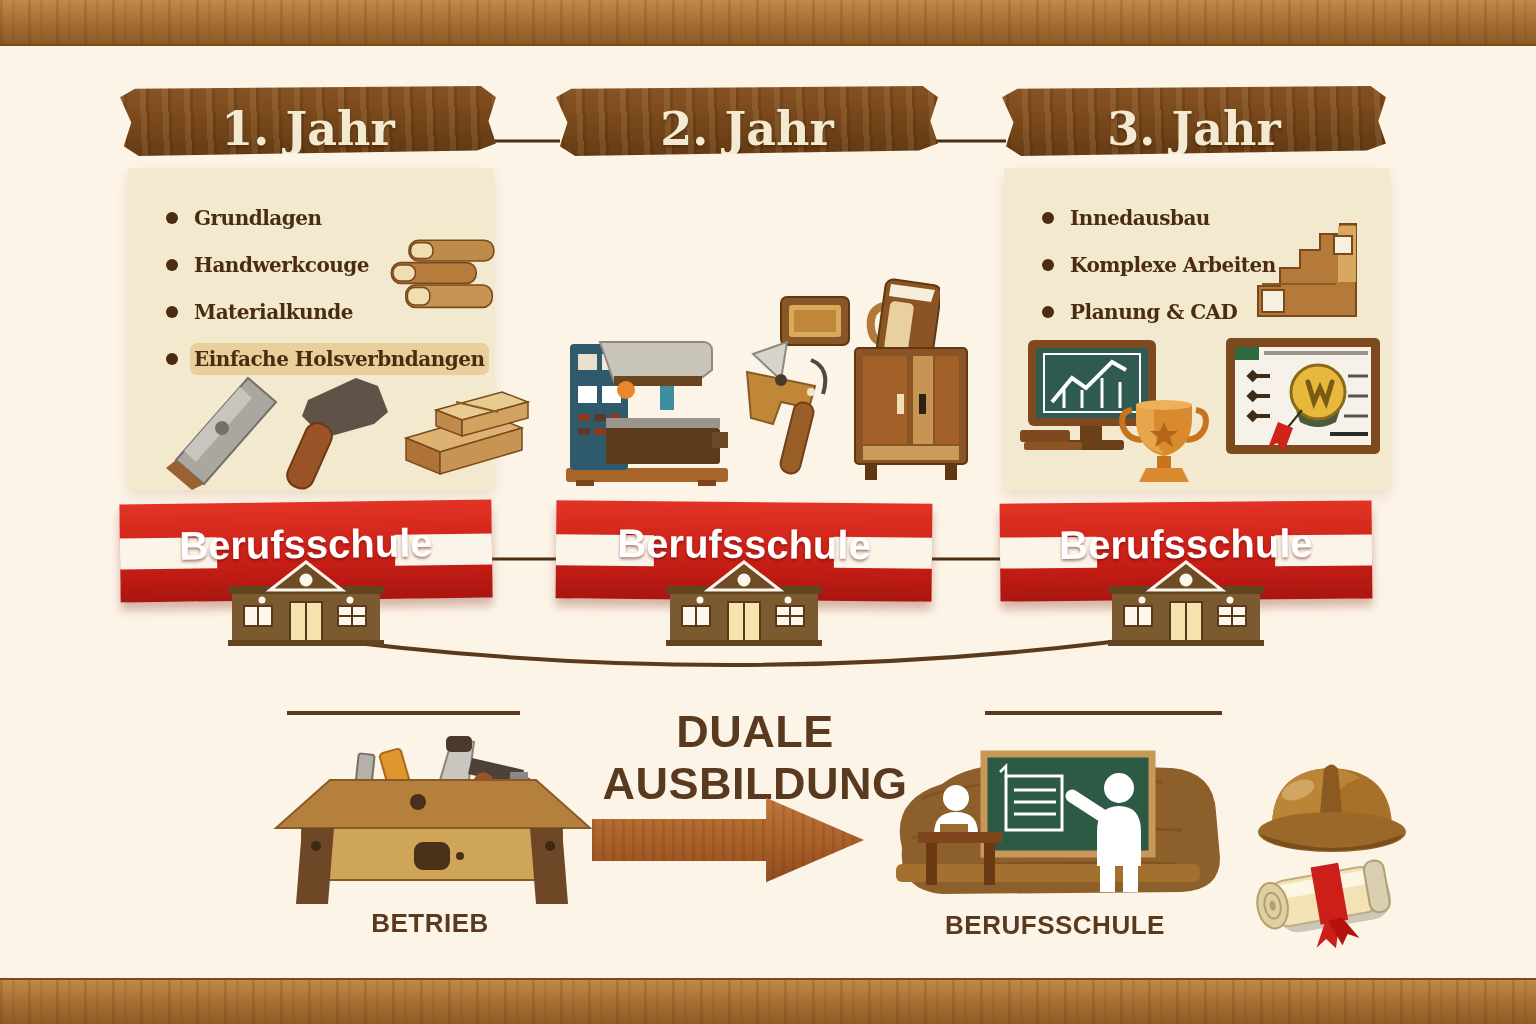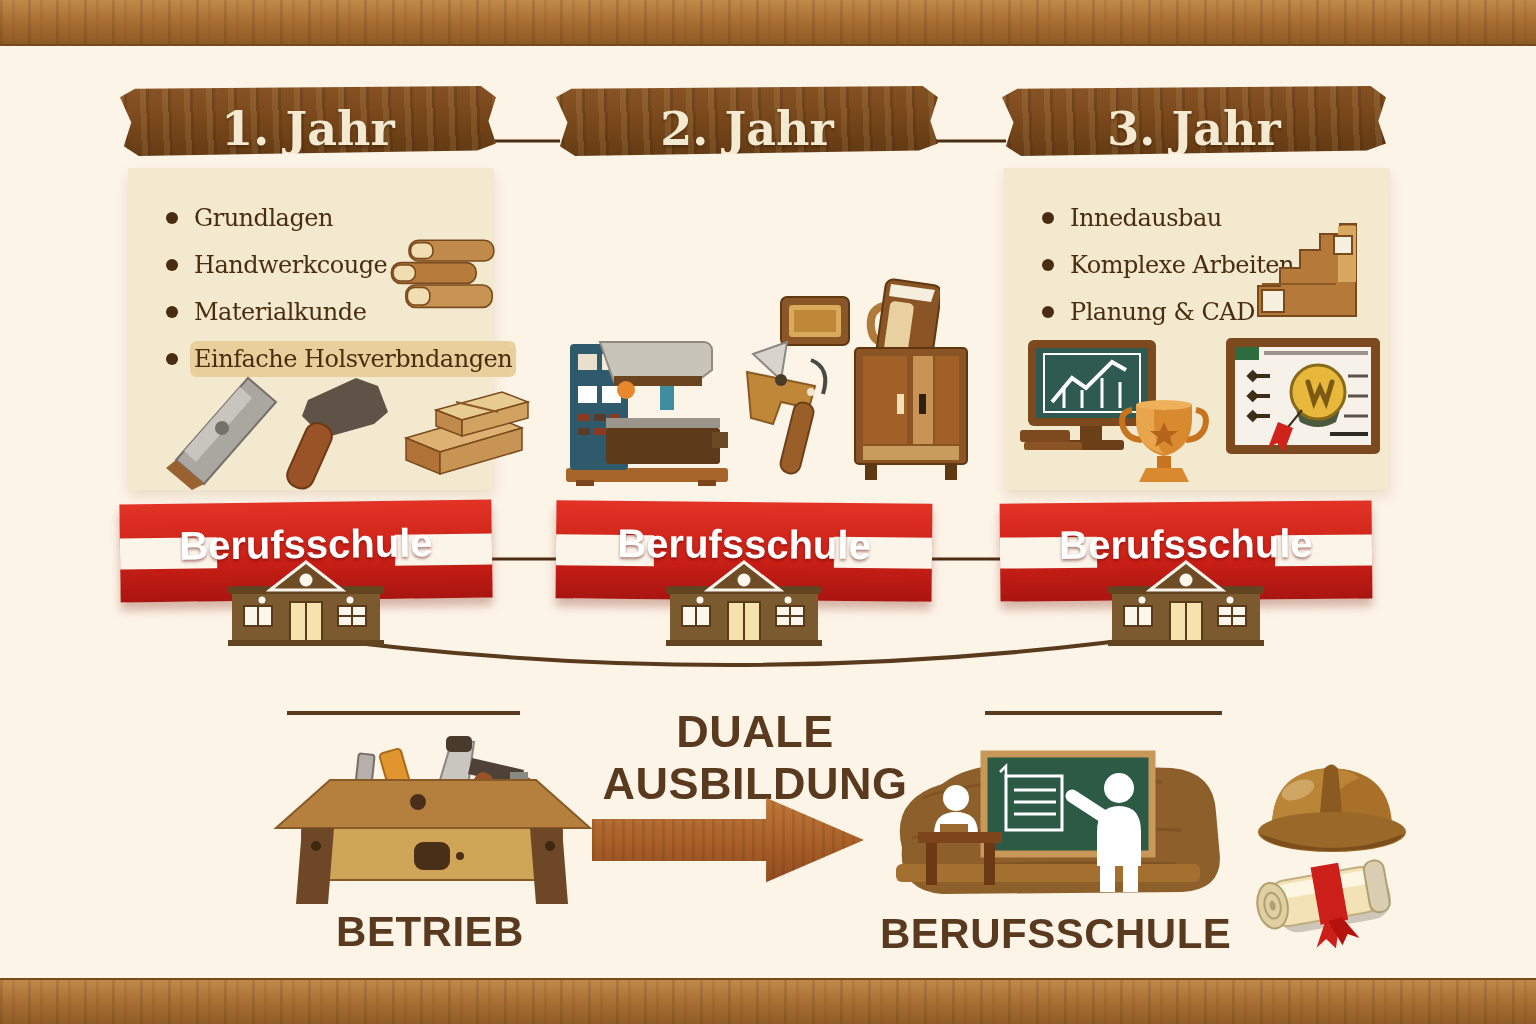--- a/index.html
+++ b/index.html
@@ -23,38 +23,38 @@
     clip-path:polygon(0% 16%,4% 4%,96% 0%,100% 16%,98% 50%,100% 82%,95% 92%,5% 100%,1% 86%,3% 52%);
     filter:drop-shadow(0 5px 6px rgba(120,80,40,.30));}
   .year-banner span{color:#f4ead1;font-family:"DejaVu Serif",serif;font-weight:bold;
     font-size:46px;text-shadow:0 2px 3px rgba(40,20,0,.4);}
 
   
   .panel{position:absolute;background:#f3e9cf;box-shadow:0 6px 12px rgba(150,110,60,.18);}
   .bullets{list-style:none;margin:26px 0 0 0;padding:0 0 0 36px;}
   .bullets li{position:relative;height:47px;display:flex;align-items:center;
     padding-left:30px;white-space:nowrap;
-    color:#4a2d10;font-family:"DejaVu Serif",serif;font-weight:normal;font-size:24px;letter-spacing:-.5px;}
+    color:#4a2d10;font-family:"DejaVu Serif",serif;font-weight:bold;font-size:20px;letter-spacing:-.5px;}
   .bullets li::before{content:"";position:absolute;left:2px;top:50%;margin-top:-6px;
     width:12px;height:12px;border-radius:50%;background:#4a2d10;}
   .hl{background:linear-gradient(0deg,#e9cf9b,#e9cf9b);box-shadow:0 0 0 4px #e9cf9b;border-radius:3px;}
 
   
   .red-ribbon{position:absolute;height:98px;display:flex;align-items:center;justify-content:center;
     background:linear-gradient(180deg,#e23326,#c91f16 60%,#a91510);
     box-shadow:0 8px 10px rgba(140,60,40,.35);}
   .red-ribbon .stripe{position:absolute;top:35%;height:31%;background:#fbf4e9;}
   .red-ribbon .stripe.l{left:0;width:26%;}
   .red-ribbon .stripe.r{right:0;width:26%;}
   .red-ribbon .ribbon-label{position:relative;z-index:2;color:#ffffff;font-weight:bold;
     font-size:40px;margin-top:-14px;text-shadow:0 2px 3px rgba(90,10,5,.5);}
 
   .abs{position:absolute;}
   .big-label{position:absolute;text-align:center;color:#5a3a1e;font-weight:bold;
-    font-size:42px;letter-spacing:.5px;}
+    font-size:26px;letter-spacing:.5px;}
   .duale-title{position:absolute;text-align:center;color:#5a3a1e;font-weight:bold;
     font-size:45px;letter-spacing:.5px;}
 
   
   .wood-arrow{position:absolute;
     background:
       repeating-linear-gradient(90deg, rgba(90,40,5,.15) 0 3px, rgba(0,0,0,0) 3px 10px),
       linear-gradient(180deg,#c07a3c,#a85f28 55%,#8f4a1e);
     clip-path:polygon(0 26%,64% 26%,64% 2%,100% 50%,64% 98%,64% 74%,0 74%);
     filter:drop-shadow(0 4px 5px rgba(120,70,30,.35));}

